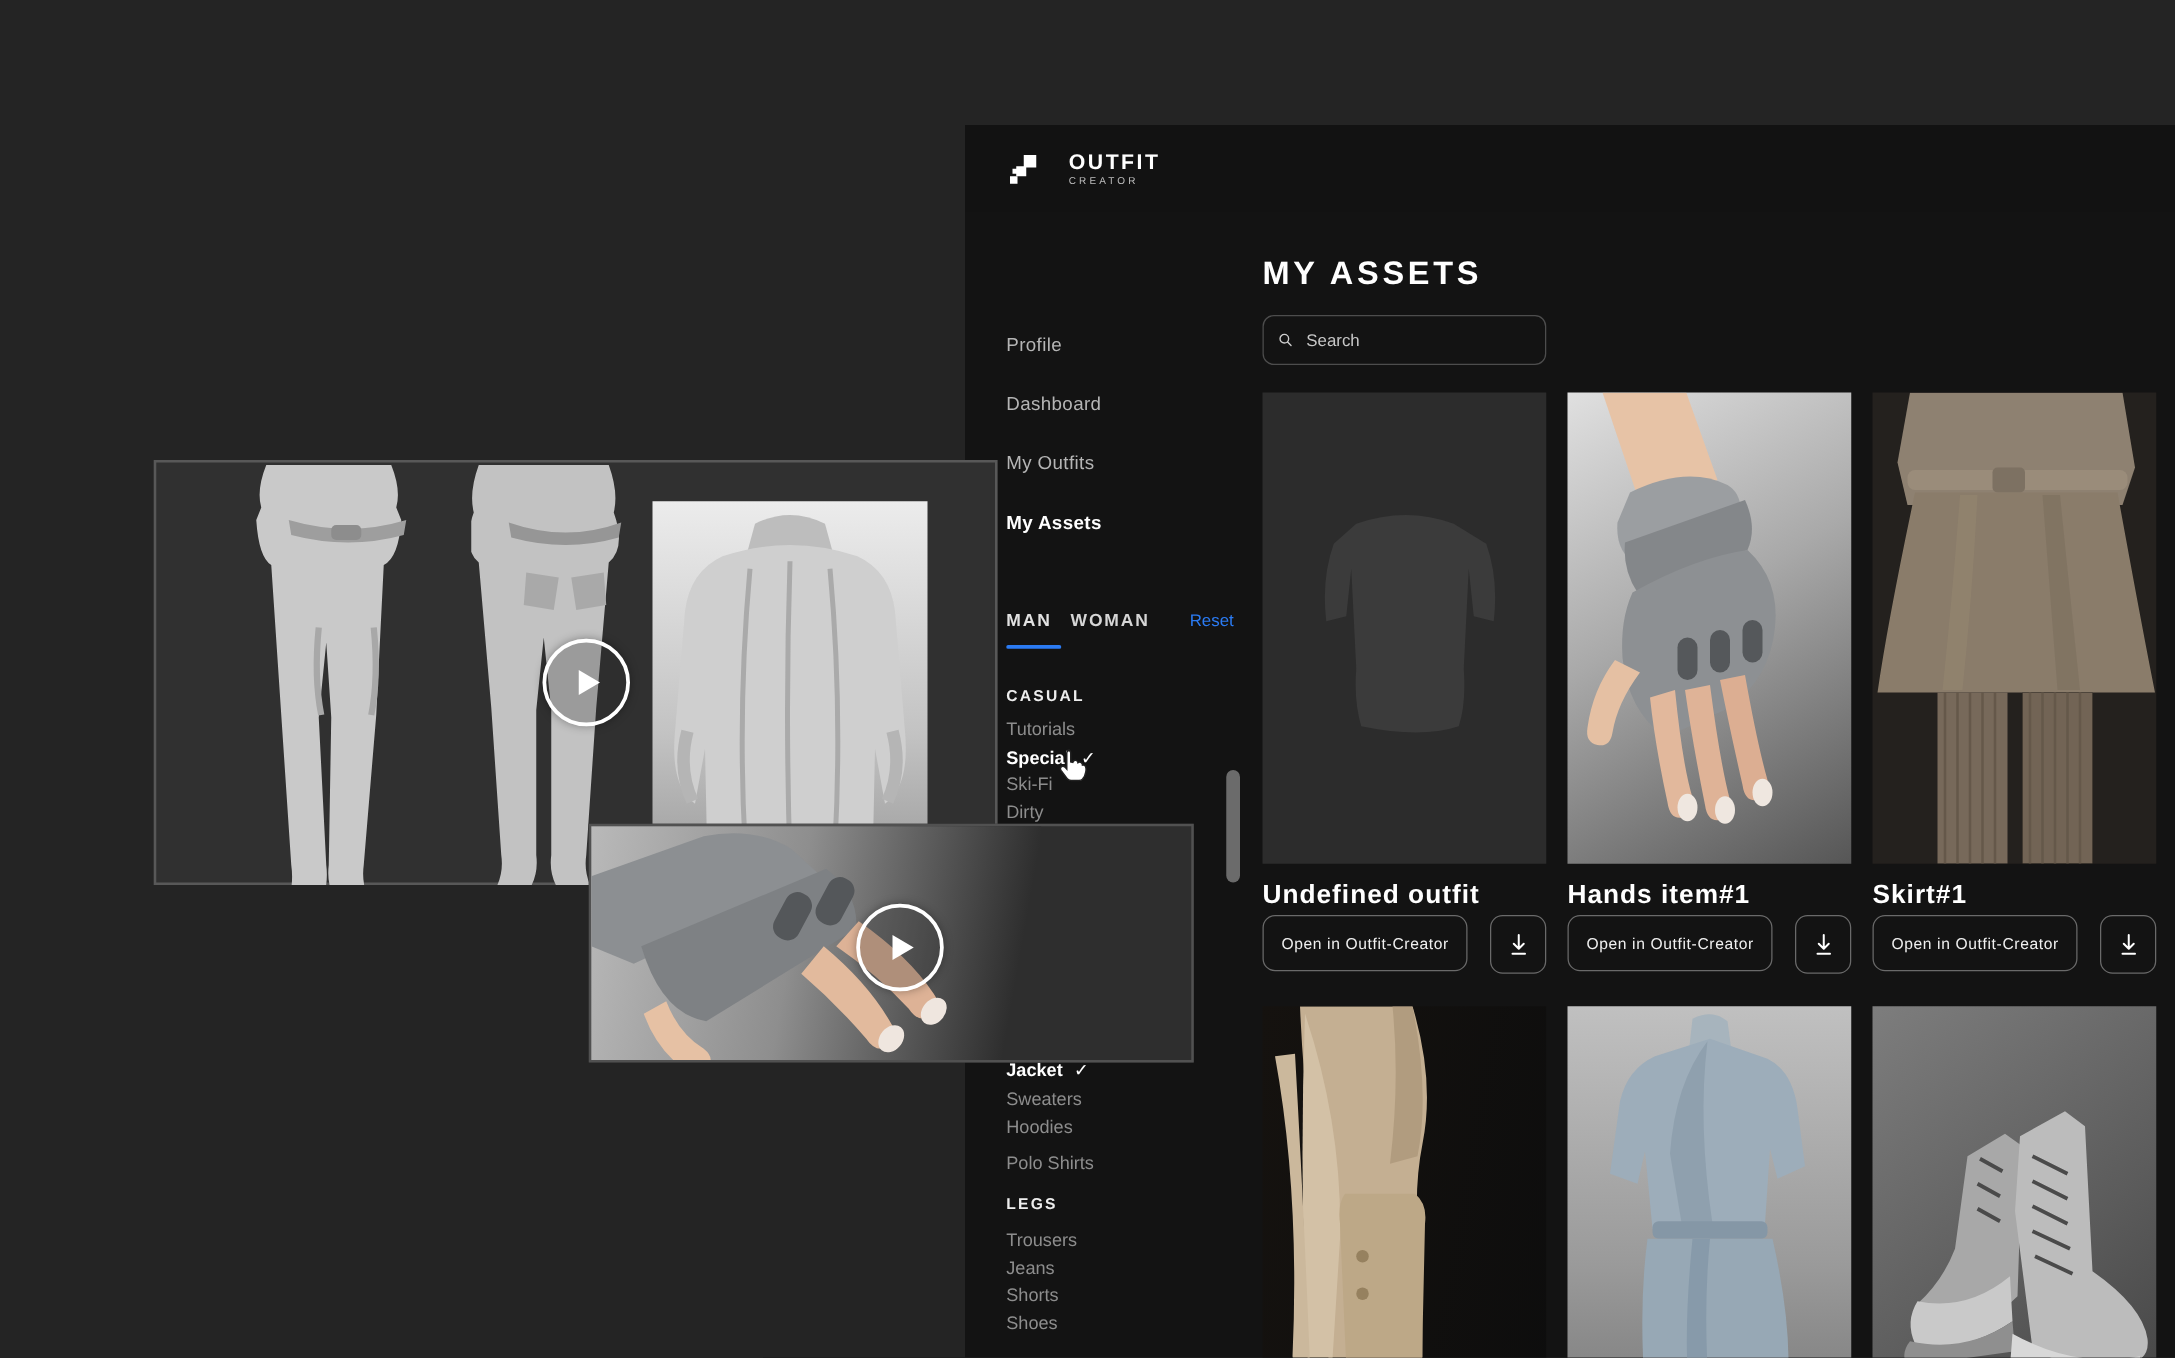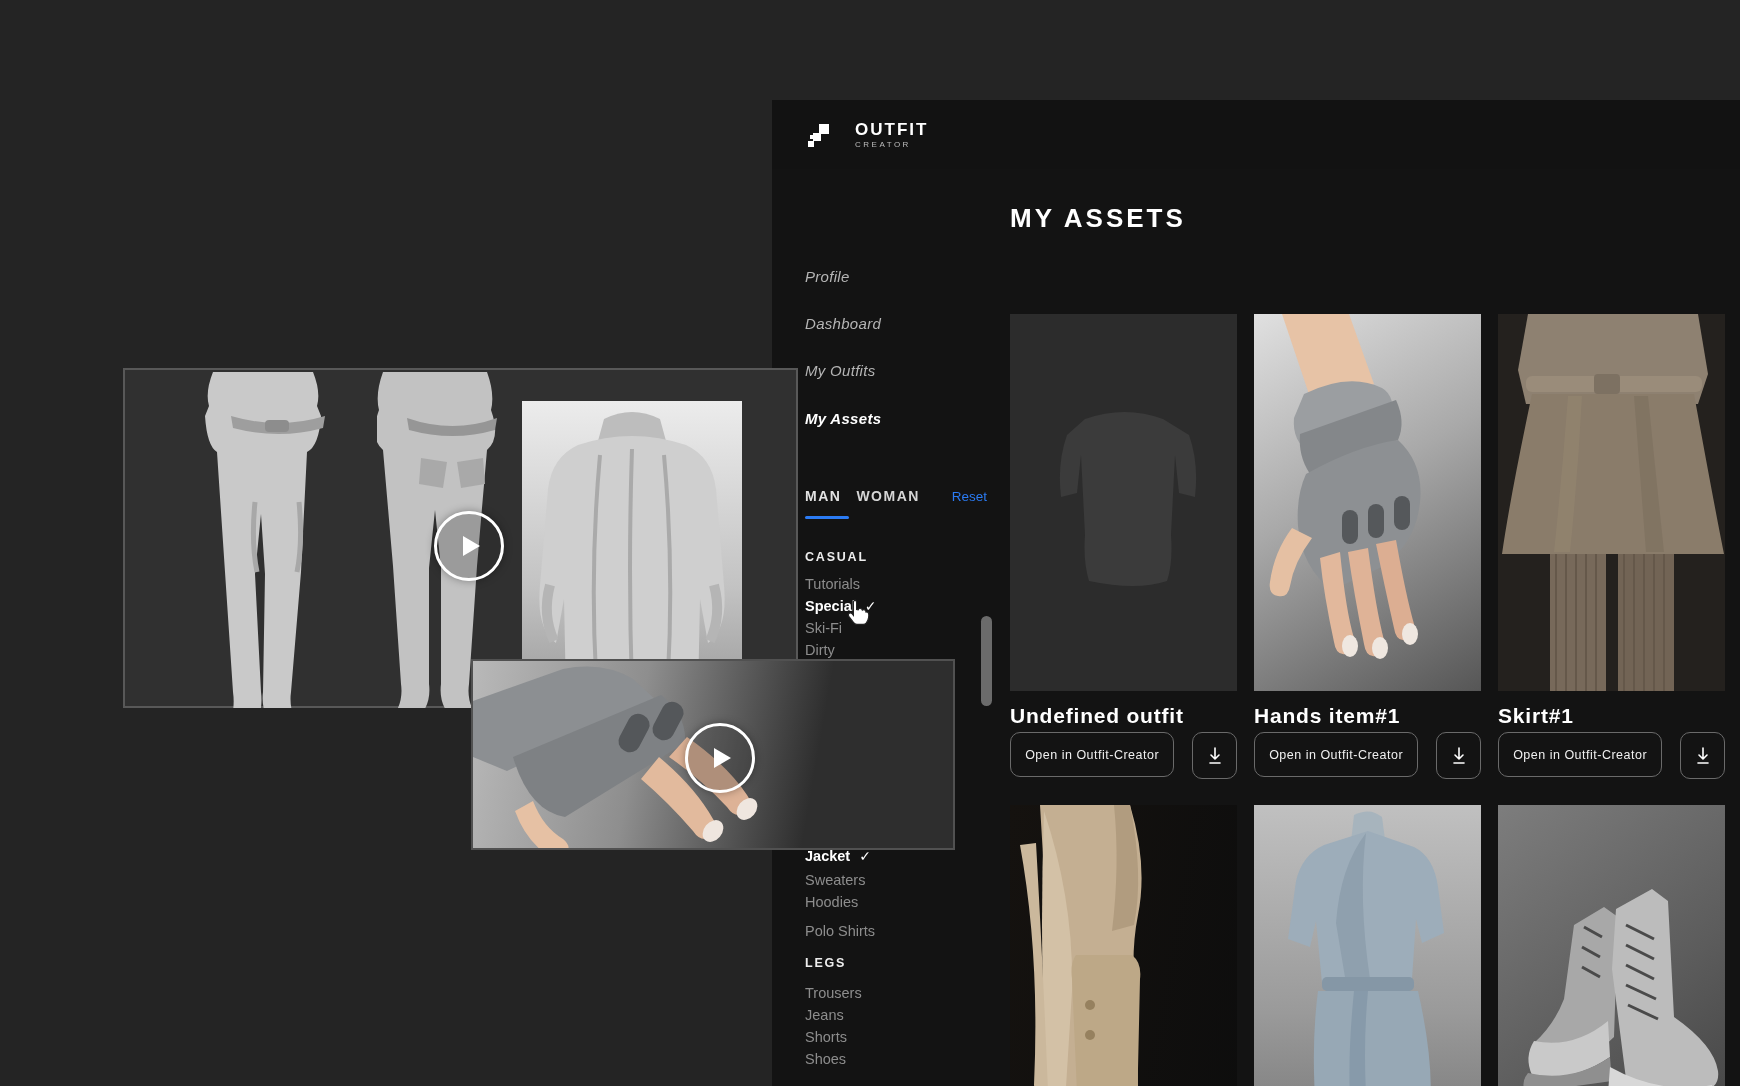--- a/index.html
+++ b/index.html
@@ -8,21 +8,21 @@
   
   .app{position:absolute;left:772px;top:100px;width:968px;height:986px;background:#131313;}
   .app-header{position:absolute;left:0;top:0;width:100%;height:69px;display:flex;align-items:center;background:#121212;}
   .logo{display:flex;align-items:center;gap:20px;margin-left:33px;cursor:pointer;}
   .logo-text{display:flex;flex-direction:column;line-height:1;}
   .logo-name{font-weight:700;font-size:17px;letter-spacing:2px;}
   .logo-sub{font-size:8px;letter-spacing:2.5px;color:#bdbdbd;margin-top:3px;}
   .nav{margin-left:auto;margin-right:140px;display:flex;gap:31px;}
   .nav a{color:#e8e8e8;font-size:13px;letter-spacing:.6px;text-decoration:none;white-space:nowrap;cursor:pointer;}
   
-  .side-item{position:absolute;left:33px;font-size:15px;color:#b5b5b5;cursor:pointer;letter-spacing:.3px;font-style:italic;}
+  .side-item{position:absolute;left:33px;font-size:15px;color:#b5b5b5;cursor:pointer;letter-spacing:.3px;}
   .side-item.active{color:#fff;font-weight:700;}
   
   .tabs{position:absolute;left:33px;top:388px;width:182px;display:flex;align-items:baseline;gap:15px;}
   .tab{font-size:14px;font-weight:700;letter-spacing:1.5px;color:#e2e2e2;cursor:pointer;}
   .tab-underline{position:absolute;left:33px;top:416px;width:44px;height:3px;background:#2b7bf3;border-radius:2px;}
   .reset{margin-left:auto;font-size:13.5px;color:#2b7bf3;cursor:pointer;text-align:center;}
   .f-sec{position:absolute;left:33px;font-size:12.5px;font-weight:700;letter-spacing:1.8px;color:#ededed;}
   .f-item{position:absolute;left:33px;font-size:14.5px;color:#8d8d8d;cursor:pointer;white-space:nowrap;}
   .f-item.checked{color:#fff;font-weight:700;}
   .f-item .check{margin-left:9px;font-weight:400;font-size:14px;color:#fff;}
@@ -107,20 +107,27 @@
     <div class="f-item" style="top:885px"><span>Trousers</span></div>
     <div class="f-item" style="top:907px"><span>Jeans</span></div>
     <div class="f-item" style="top:929px"><span>Shorts</span></div>
     <div class="f-item" style="top:951px"><span>Shoes</span></div>
 
     <div class="scroll-thumb"></div>
 
     <main class="main">
       <h1 class="page-title">MY ASSETS</h1>
 
+      <div class="search">
+        <svg width="16" height="16" viewBox="0 0 16 16">
+          <circle cx="6.5" cy="6.5" r="5" fill="none" stroke="#cfcfcf" stroke-width="1.6"></circle>
+          <line x1="10.3" y1="10.3" x2="14.3" y2="14.3" stroke="#cfcfcf" stroke-width="1.6" stroke-linecap="round"></line>
+        </svg>
+        <input placeholder="Search" style="">
+      </div>
 
       <div class="cards">
 
         <div class="card">
           <div class="thumb">
             <svg width="227" height="377" viewBox="0 0 227 377">
               <path d="M75 105 q40 -14 78 0 l26 16 q10 28 6 62 l-16 -4 -4 -38 -4 80 q2 28 -4 46 q-30 10 -78 0 q-6 -20 -4 -46 l-4 -80 -4 38 -16 4 q-4 -34 6 -62 z" fill="#3b3b3b"></path>
             </svg>
           </div>
           <div class="card-title">Undefined outfit</div>

